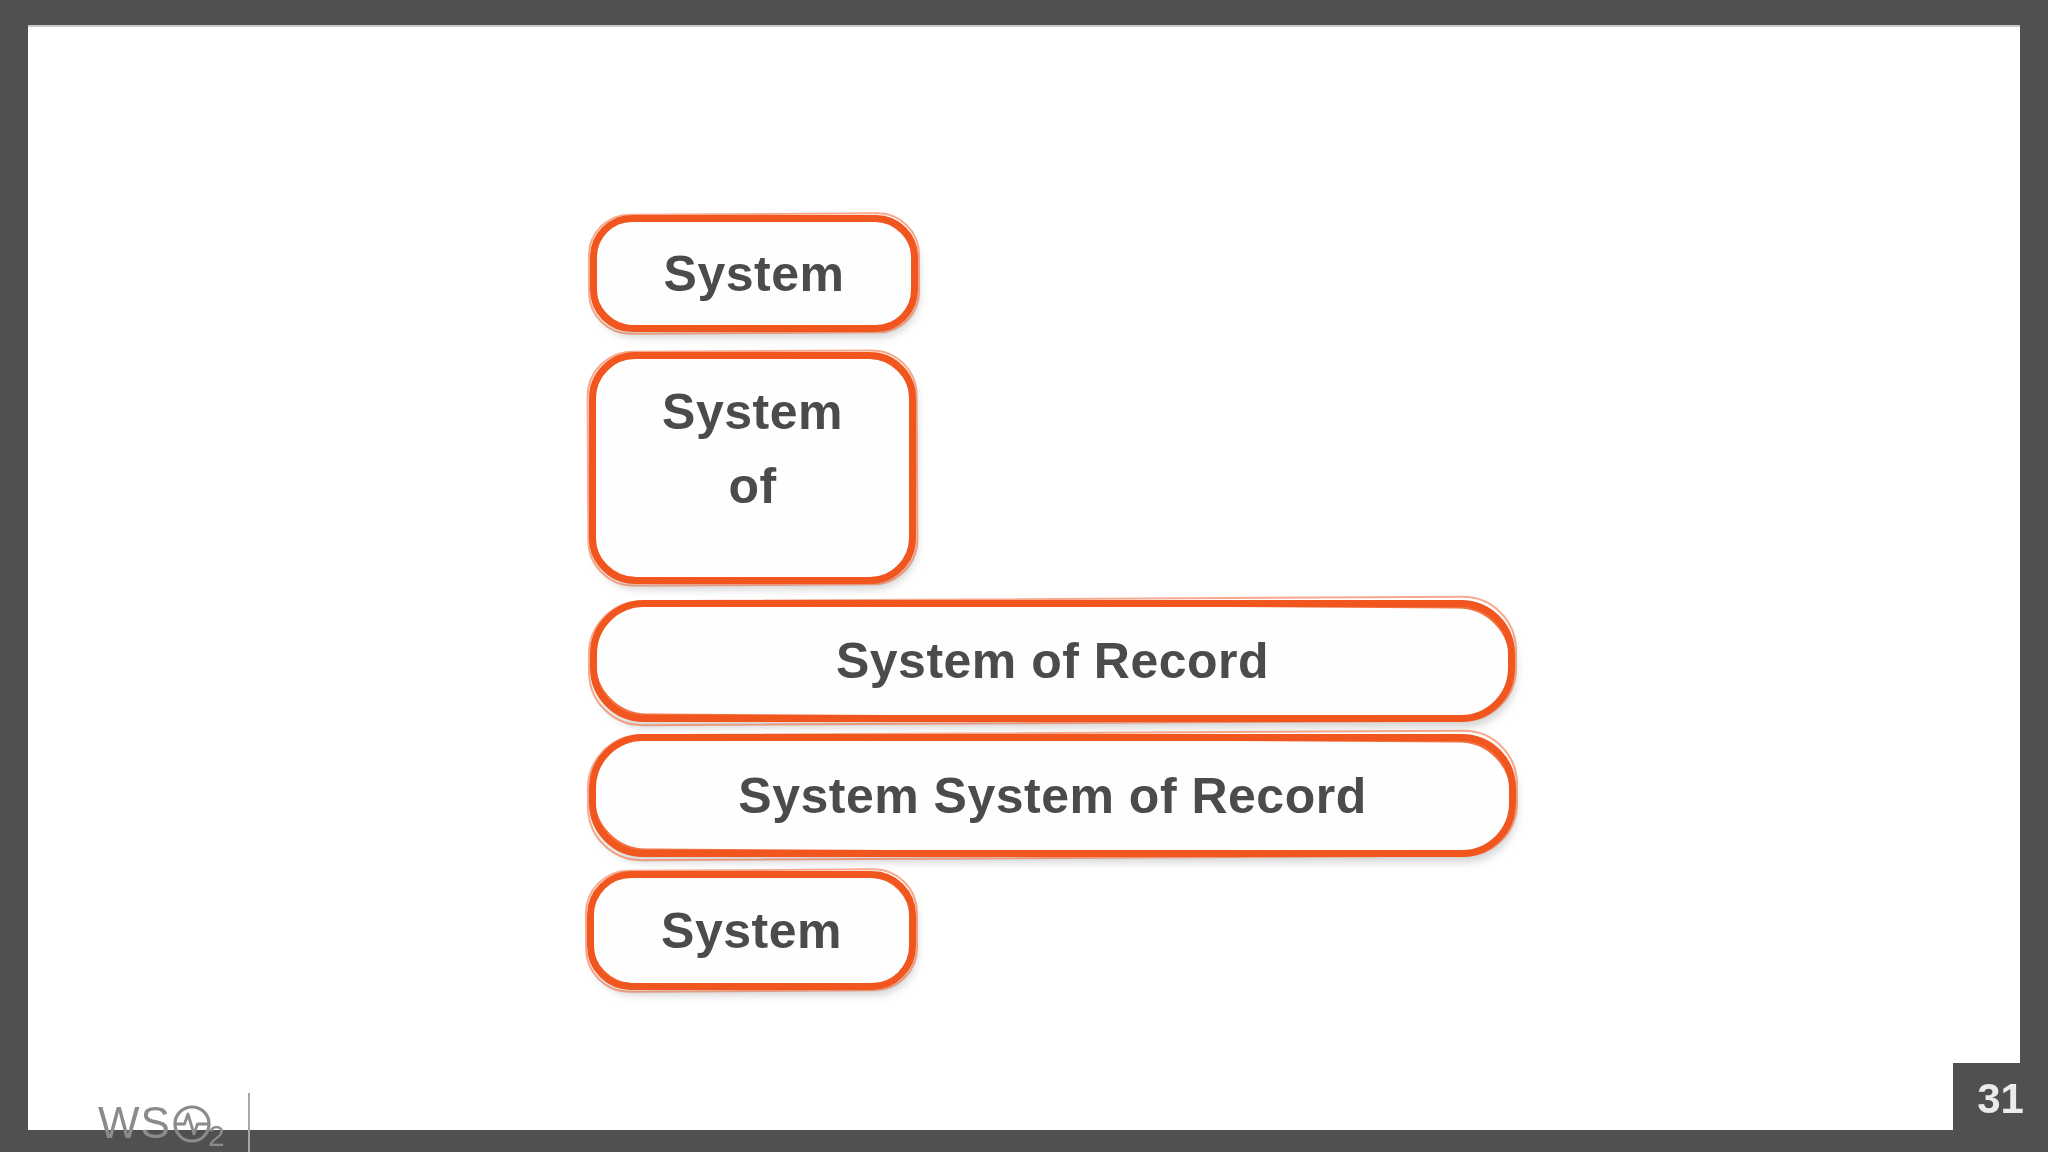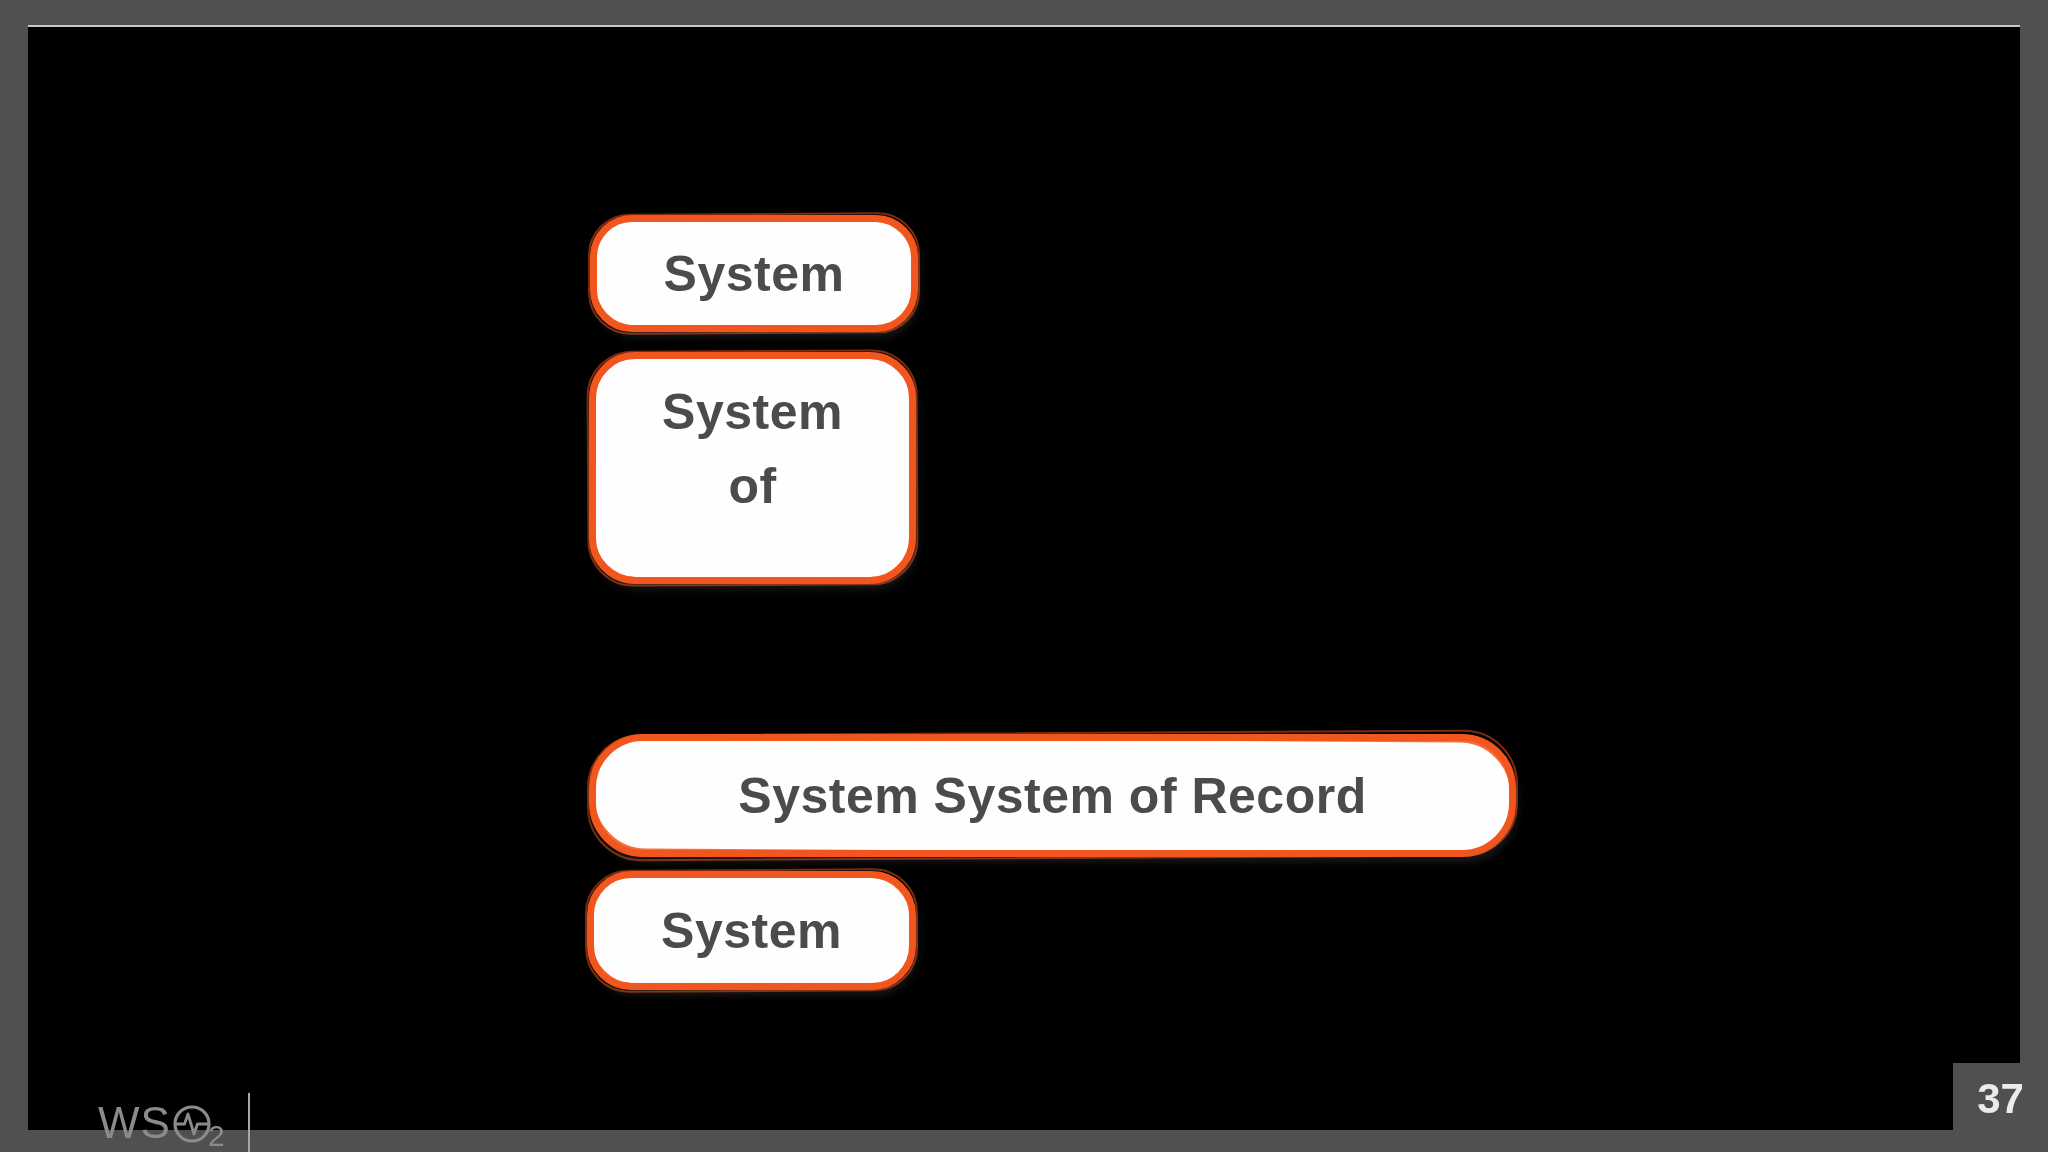--- a/index.html
+++ b/index.html
@@ -9,21 +9,21 @@
     background: #514F51;
     font-family: "Liberation Sans", sans-serif;
     overflow: hidden;
   }
 
   
   .slide {
     position: absolute;
     left: 28px; top: 25px;
     width: 1992px; height: 1105px;
-    background: #000000;
+    background: #ffffff;
     border-top: 2px solid #c9c7c9;
     box-sizing: border-box;
   }
 
   
   .sketch-box {
     position: absolute;
     box-sizing: border-box;
     background: #fefefe;
     border: 7px solid #F1561E;
@@ -117,20 +117,23 @@
 
     <div class="sketch-box box-system-top">
       <span>System</span>
     </div>
 
     <div class="sketch-box box-system-of">
       <span>System</span>
       <span>of</span>
     </div>
 
+    <div class="sketch-box box-system-of-record">
+      <span>System of Record</span>
+    </div>
 
     <div class="sketch-box box-source-system">
       <span>System System of Record</span>
     </div>
 
     <div class="sketch-box box-system-bottom">
       <span>System</span>
     </div>
 
     <div class="footer-logo">
@@ -140,16 +143,16 @@
         <polyline points="6,23 14.5,23 18,13 24,33 27.5,23 38,23" fill="none" stroke="#8C8A8C" stroke-width="2.8" stroke-linejoin="round" stroke-linecap="round"></polyline>
       </svg>
       <span class="logo-sub">2</span>
     </div>
 
     <div class="footer-divider"></div>
 
   </div>
 
   <div class="page-badge">
-    <span>37</span>
+    <span>31</span>
   </div>
 
 </div>
 
 </body></html>

